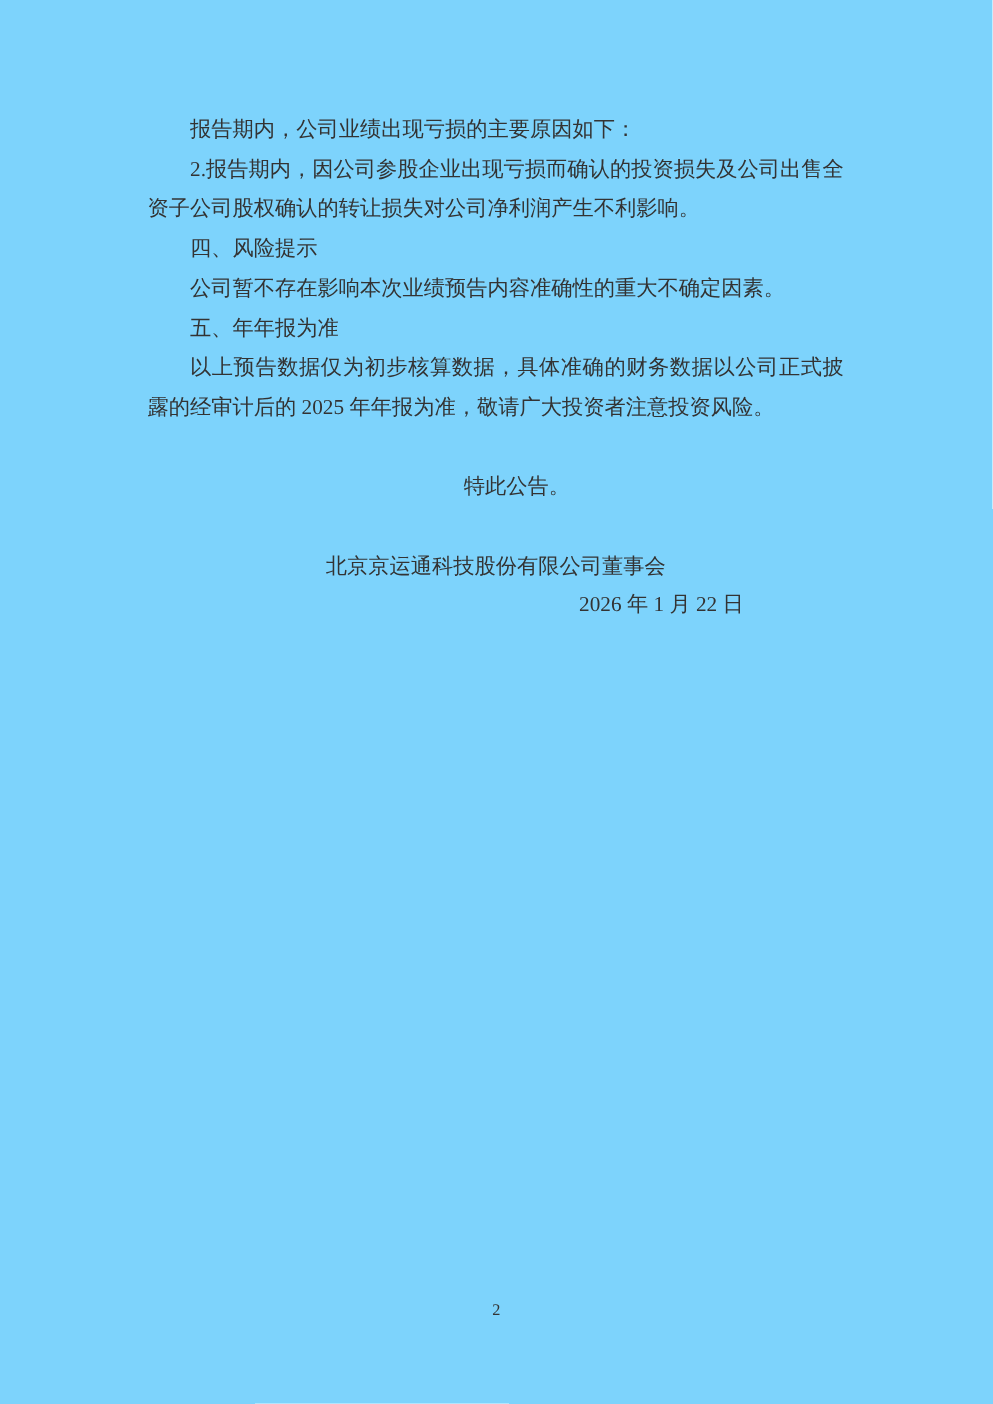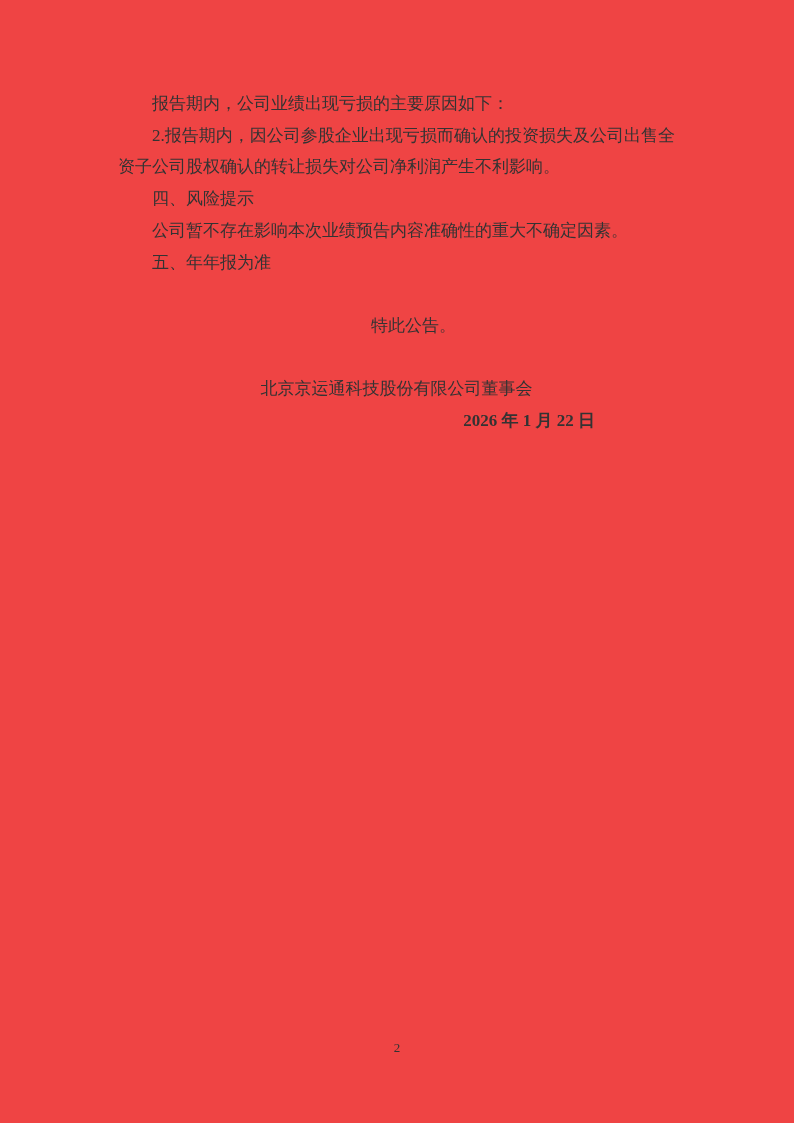--- a/index.html
+++ b/index.html
@@ -4,21 +4,21 @@
 <style>
   html, body {
     margin: 0;
     padding: 0;
     background: #ffffff;
   }
   .page {
     position: relative;
     width: 794px;
     height: 1123px;
-    background: #ef4444;
+    background: #7dd3fc;
     overflow: hidden;
     font-family: "Liberation Serif", "DejaVu Serif", serif;
     color: #333333;
   }
   .content {
     position: absolute;
     left: 118px;
     top: 88px;
     width: 557px;
     font-size: 17px;
@@ -44,21 +44,20 @@
   .signature {
     margin: 31.7px 0 0 0;
     text-align: center;
     text-indent: 0;
   }
   .date {
     margin: 0;
     text-align: right;
     text-indent: 0;
     padding-right: 80px;
-    font-weight: bold;
   }
   .page-number {
     position: absolute;
     top: 1038px;
     left: 0;
     width: 794px;
     text-align: center;
     font-size: 13px;
     line-height: 20px;
     color: #333333;
@@ -67,18 +66,19 @@
 </head>
 <body>
 
 <div class="page">
   <div class="content">
     <p class="para">报告期内，公司业绩出现亏损的主要原因如下：</p>
     <p class="para">2.报告期内，因公司参股企业出现亏损而确认的投资损失及公司出售全资子公司股权确认的转让损失对公司净利润产生不利影响。</p>
     <p class="heading">四、风险提示</p>
     <p class="para">公司暂不存在影响本次业绩预告内容准确性的重大不确定因素。</p>
     <p class="heading">五、年年报为准</p>
+    <p class="para">以上预告数据仅为初步核算数据，具体准确的财务数据以公司正式披露的经审计后的 2025 年年报为准，敬请广大投资者注意投资风险。</p>
     <p class="closing">特此公告。</p>
     <p class="signature">北京京运通科技股份有限公司董事会</p>
     <p class="date">2026 年 1 月 22 日</p>
   </div>
   <div class="page-number">2</div>
 </div>
 
 </body></html>

